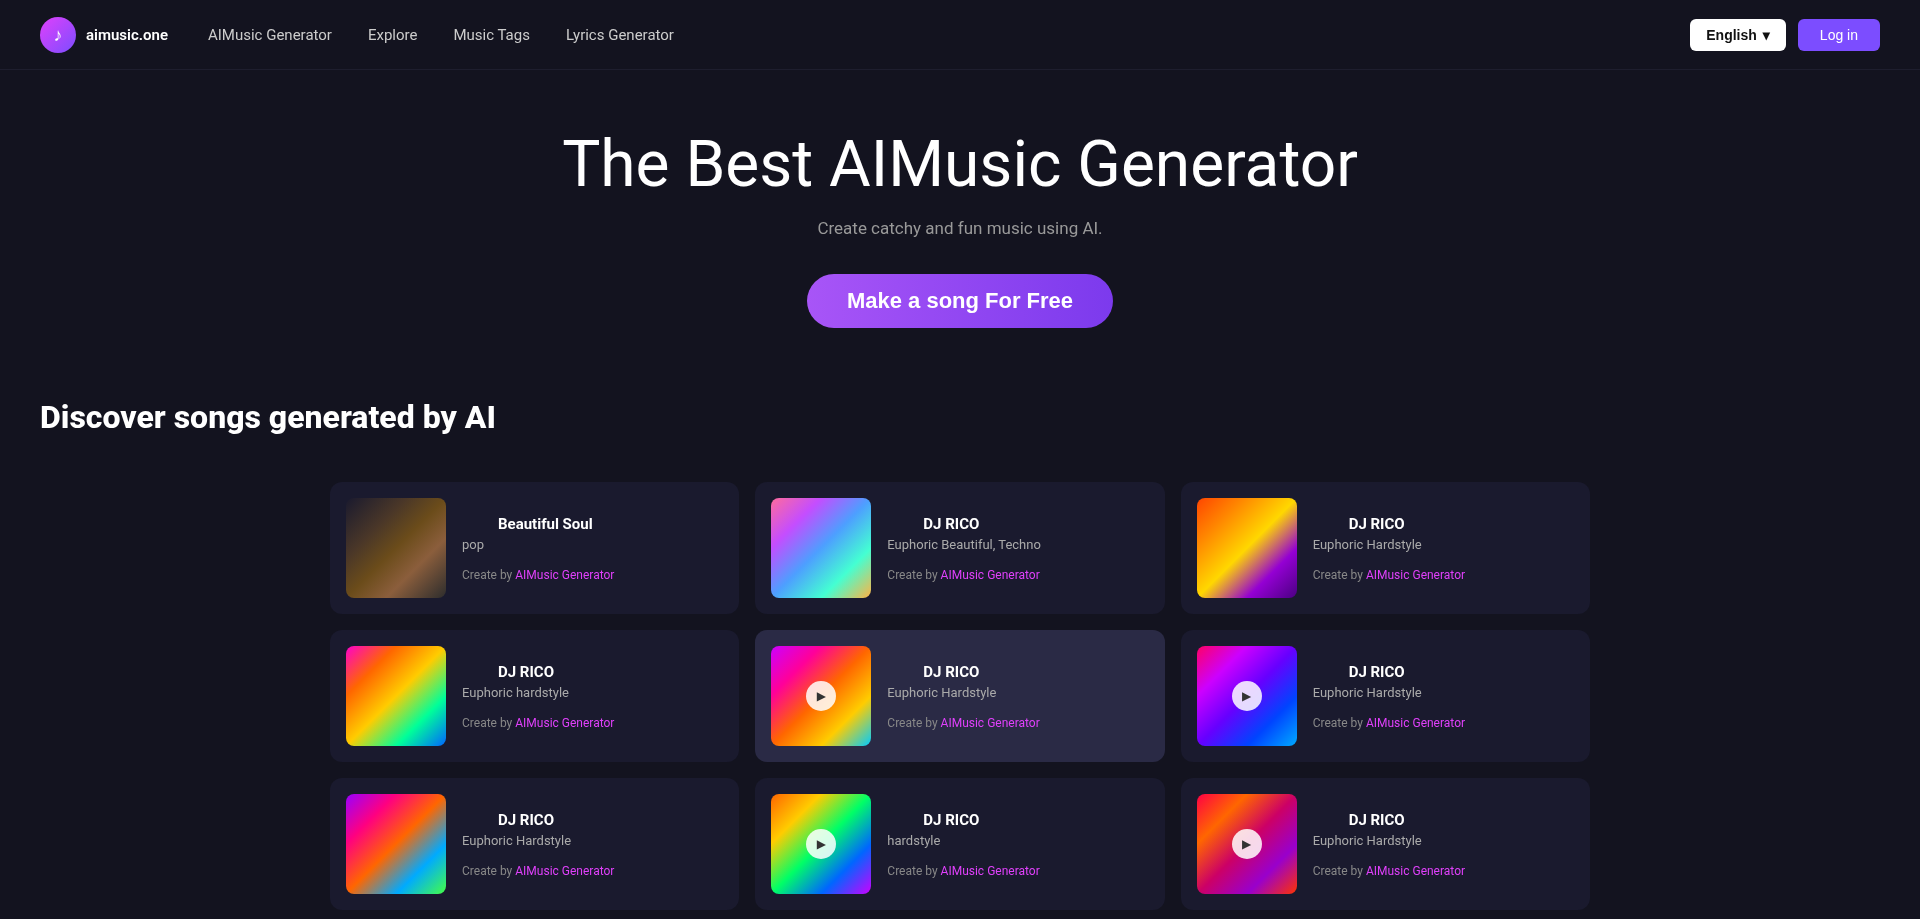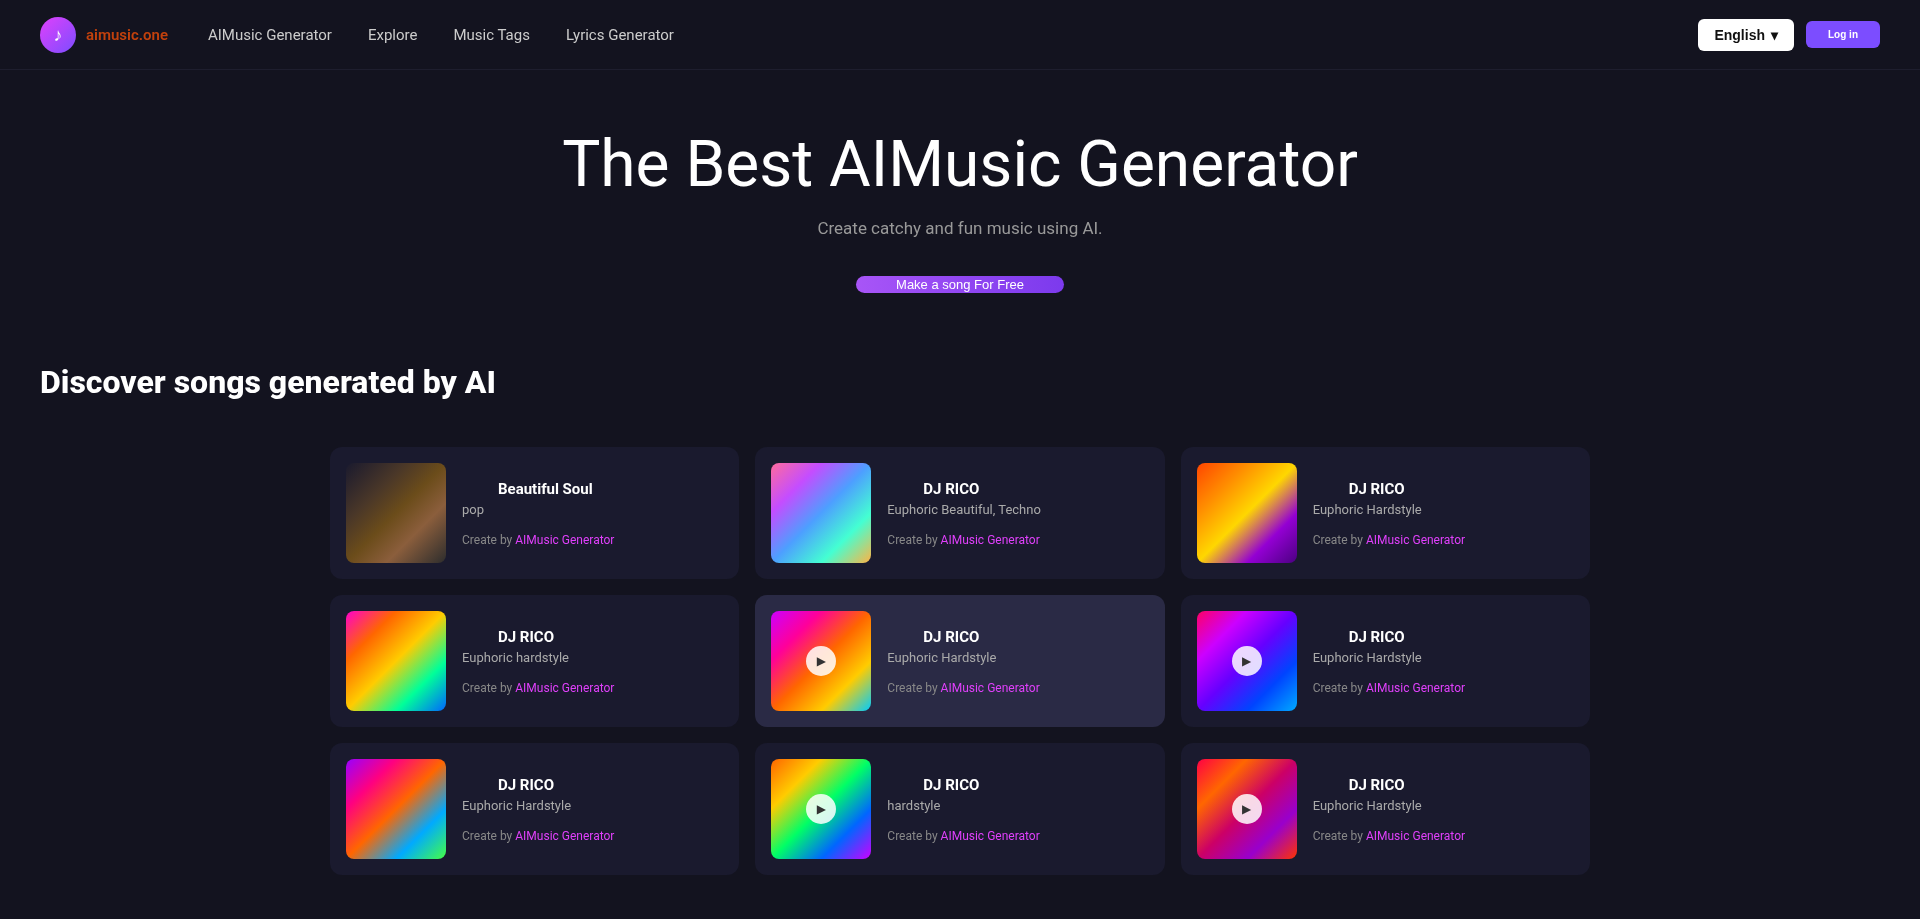--- a/index.html
+++ b/index.html
@@ -32,21 +32,21 @@
       border-radius: 50%;
       background: linear-gradient(135deg, #e040fb, #7c4dff);
       display: flex;
       align-items: center;
       justify-content: center;
       font-size: 18px;
     }
     .nav-logo-text {
       font-size: 15px;
       font-weight: 600;
-      color: #c2410c;
+      color: #ffffff;
     }
     .nav-links {
       display: flex;
       gap: 36px;
       flex: 1;
     }
     .nav-link {
       font-size: 15px;
       color: #cccccc;
       cursor: pointer;
@@ -69,23 +69,23 @@
       font-size: 14px;
       cursor: pointer;
       font-weight: 700;
     }
     .login-btn {
       background: #7c4dff;
       color: #ffffff;
       border: none;
       border-radius: 6px;
       padding: 8px 22px;
-      font-size: 10px;
-      cursor: pointer;
-      font-weight: 700;
+      font-size: 14px;
+      cursor: pointer;
+      font-weight: 400;
     }
 
     
     .hero {
       text-align: center;
       padding: 60px 20px 50px;
     }
     .hero-title {
       font-size: 64px;
       font-weight: 400;
@@ -97,23 +97,23 @@
       font-size: 17px;
       color: #999999;
       margin-bottom: 36px;
       margin-top: 18px;
     }
     .hero-cta {
       background: linear-gradient(90deg, #a855f7, #7c3aed);
       color: #ffffff;
       border: none;
       border-radius: 30px;
-      padding: 1px 40px;
-      font-size: 13px;
-      font-weight: 400;
+      padding: 14px 40px;
+      font-size: 22px;
+      font-weight: 700;
       cursor: pointer;
     }
 
     
     .discover-section {
       padding: 20px 40px 40px;
     }
     .discover-title {
       font-size: 32px;
       font-weight: 800;

